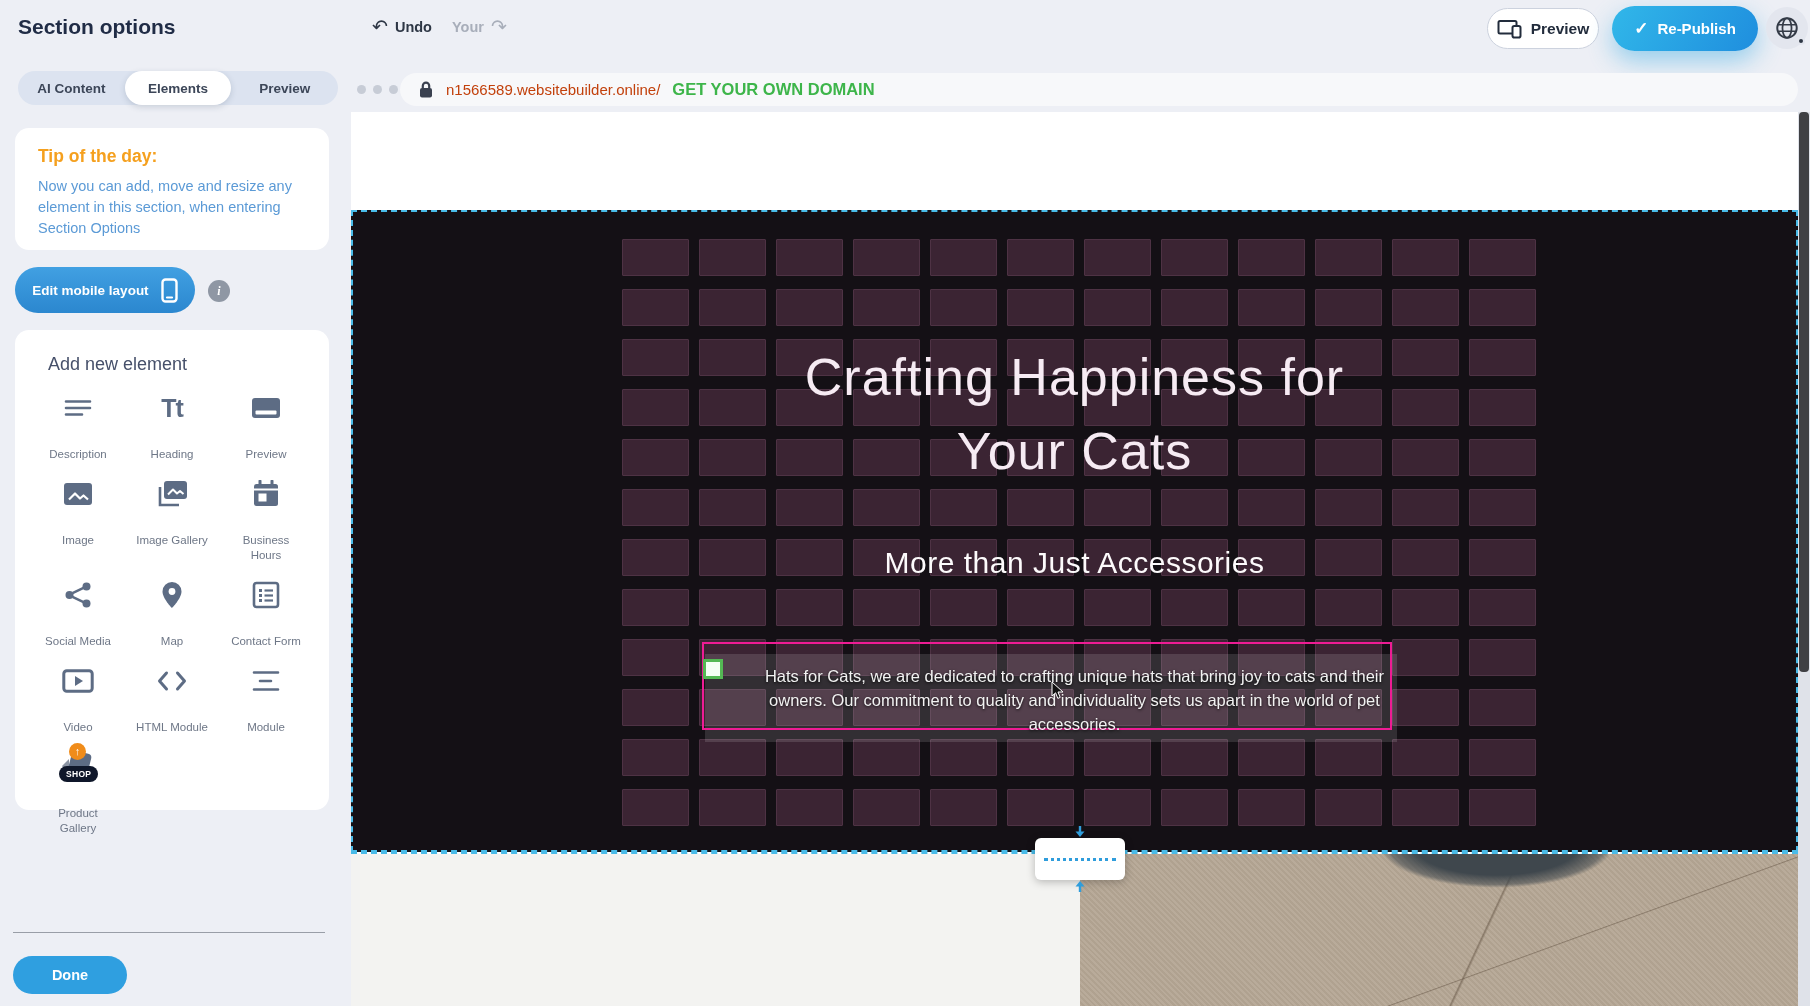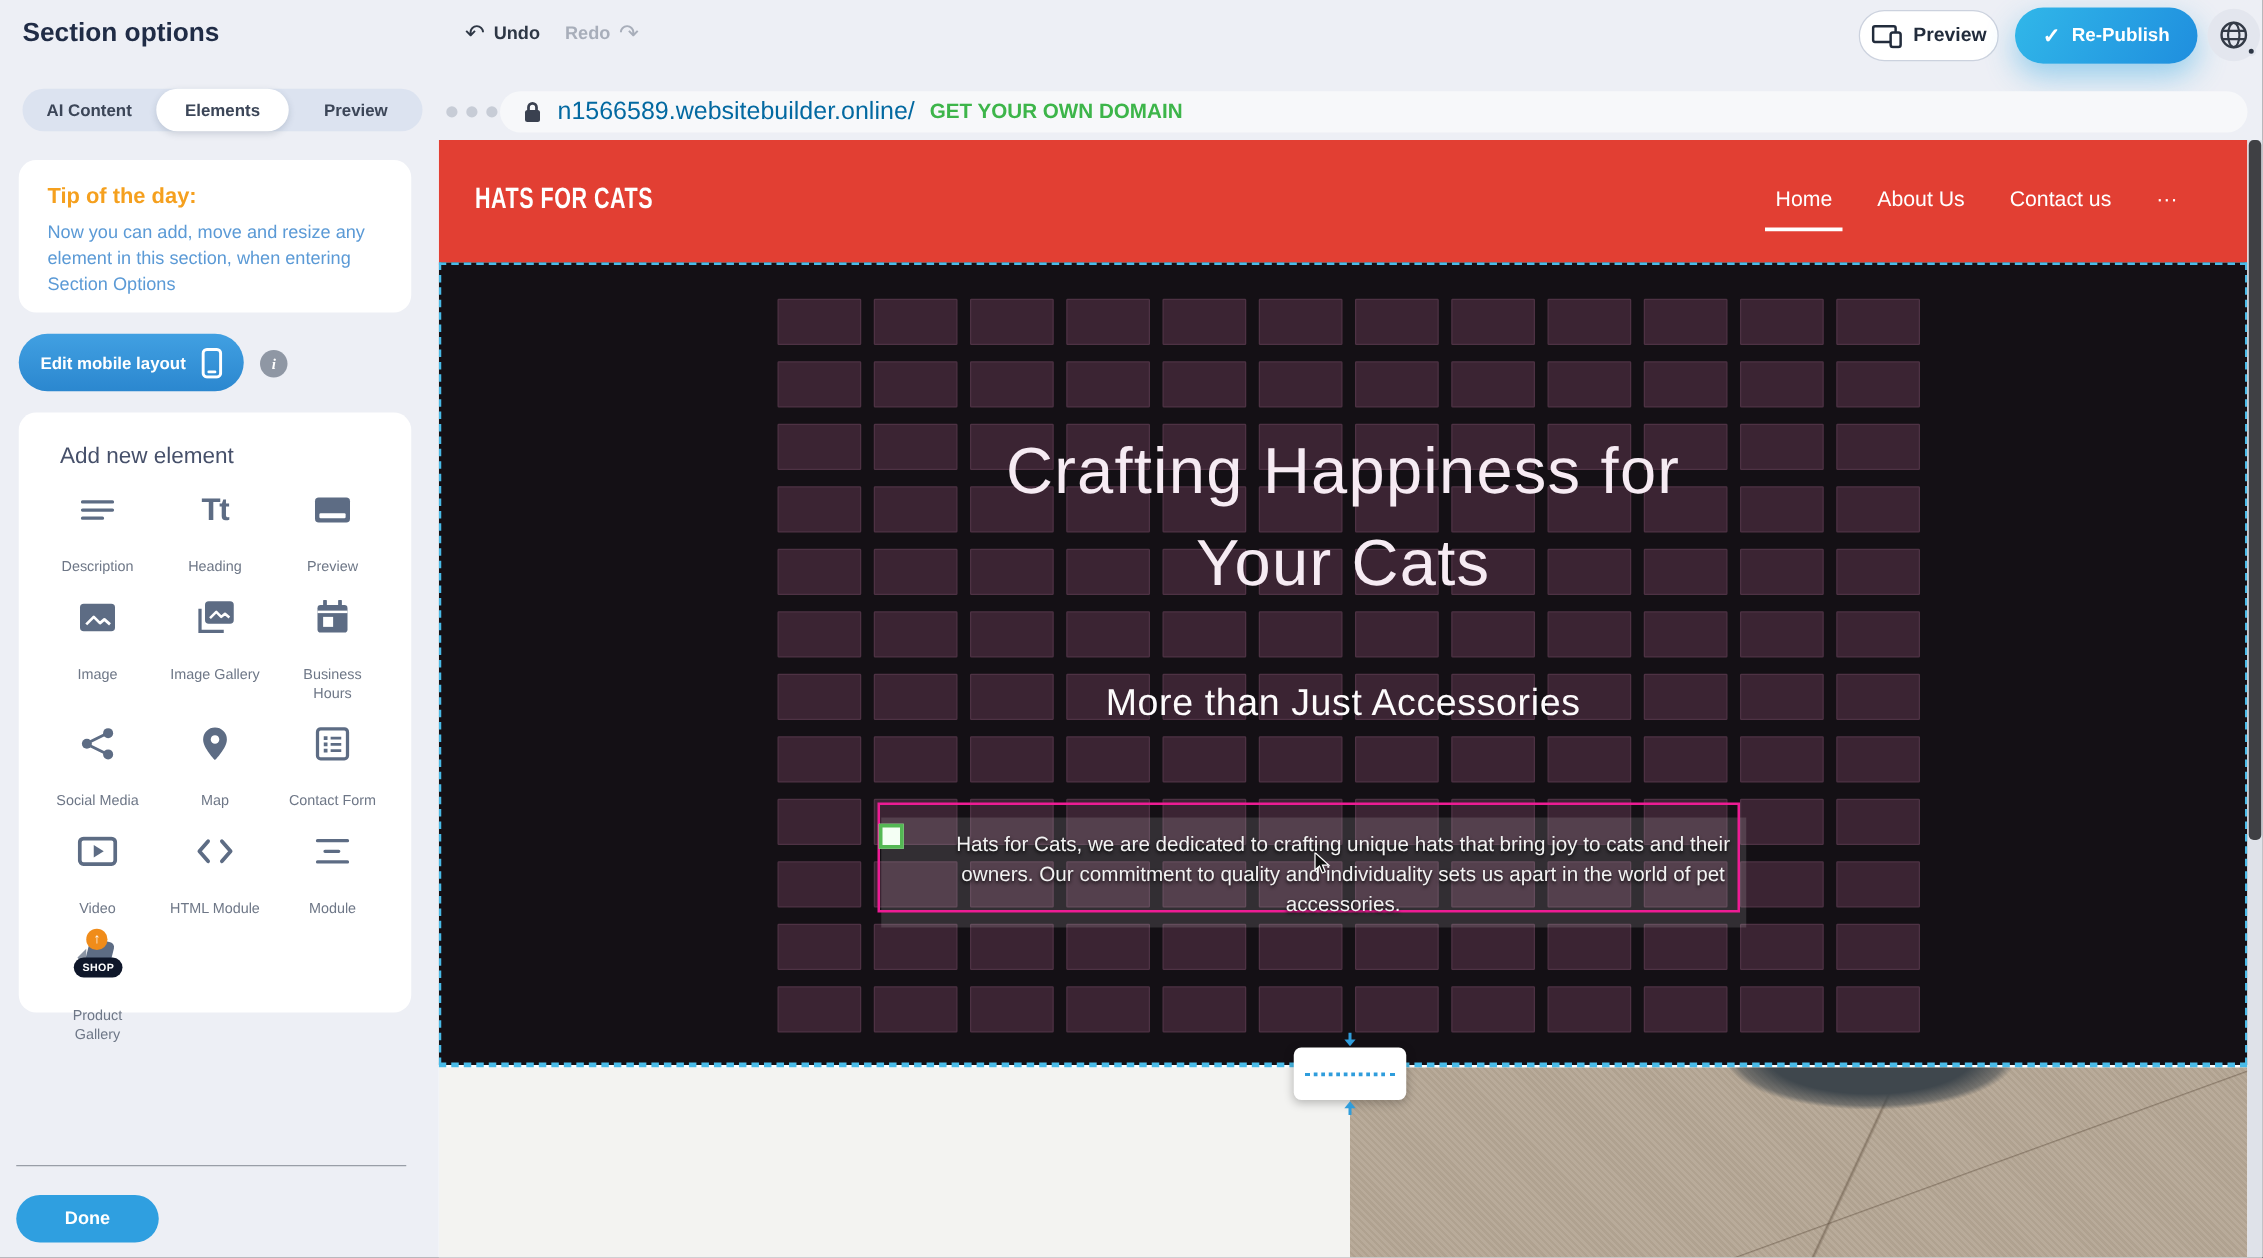--- a/index.html
+++ b/index.html
@@ -52,21 +52,21 @@
 
   .panel-divider { position:absolute; left:13px; top:932px; width:312px; height:1px; background:#999ea7; }
   .done-btn { position:absolute; left:13px; top:956px; width:114px; height:38px; border-radius:19px; background:var(--primary-blue,#2f9fe0);
     color:#fff; font-size:14.5px; font-weight:700; display:flex; align-items:center; justify-content:center; cursor:pointer; }
 
   
   .window-dots { position:absolute; left:357px; top:85px; display:flex; gap:7px; }
   .window-dots i { width:9px; height:9px; border-radius:50%; background:#c7ccd6; }
   .url-pill { position:absolute; left:400px; top:73px; width:1398px; height:33px; background:#f7f8fa; border-radius:17px;
     display:flex; align-items:center; padding-left:18px; gap:12px; }
-  .url-text { font-size:20px; color:#0369a1; }
+  .url-text { font-size:15px; color:#c2410c; }
   .domain-link { font-size:16.5px; font-weight:700; color:var(--domain-green,#3db54a); cursor:pointer; }
 
   
   .viewport { position:absolute; left:351px; top:112px; width:1447px; height:894px; background:#fff; overflow:hidden; }
 
   .site-header { position:absolute; left:0; top:0; width:1447px; height:98px; background:var(--header-red,#e23f33); }
   .logo { position:absolute; left:29px; top:36px; font-size:21px; font-weight:800; color:#fff; letter-spacing:.5px;
     transform:scale(.82,1.12); transform-origin:left center; white-space:nowrap; }
   .nav { position:absolute; right:56px; top:38px; display:flex; gap:36px; align-items:flex-start; }
   .nav-item { color:#fff; font-size:17px; cursor:pointer; padding-bottom:12px; }
@@ -112,21 +112,21 @@
 
 <div class="app">
 
   <div class="page-title">Section options</div>
 
   <div class="undo-btn">
     <span class="glyph">↶</span>
     <span>Undo</span>
   </div>
   <div class="redo-btn">
-    <span>Redo</span>
+    <span>Your</span>
     <span class="glyph">↷</span>
   </div>
 
   <div class="preview-btn">
     <span>
       <svg class="ico" width="26" height="20" viewBox="0 0 26 20">
         <rect x="1.5" y="2" width="18" height="12.5" rx="1.5" fill="none" stroke="#222c3c" stroke-width="2"></rect>
         <rect x="15.5" y="7" width="8" height="11.5" rx="1.8" fill="#fff" stroke="#222c3c" stroke-width="2"></rect>
       </svg>
     </span>
@@ -328,29 +328,20 @@
         <rect x="2" y="8" width="12" height="9.5" rx="2" fill="#3a4150"></rect>
         <path d="M4.8 8V5.8a3.2 3.2 0 0 1 6.4 0V8" fill="none" stroke="#3a4150" stroke-width="2.2"></path>
       </svg>
     </span>
     <span class="url-text">n1566589.websitebuilder.online/</span>
     <span class="domain-link">GET YOUR OWN DOMAIN</span>
   </div>
 
   <div class="viewport">
 
-    <div class="site-header">
-      <div class="logo">HATS FOR CATS</div>
-      <div class="nav">
-        <div class="nav-item active">Home</div>
-        <div class="nav-item">About Us</div>
-        <div class="nav-item">Contact us</div>
-        <div class="nav-item">···</div>
-      </div>
-    </div>
 
     <div class="hero">
       <div class="tile-grid">
           <div class="tile"></div>
           <div class="tile"></div>
           <div class="tile"></div>
           <div class="tile"></div>
           <div class="tile"></div>
           <div class="tile"></div>
           <div class="tile"></div>

